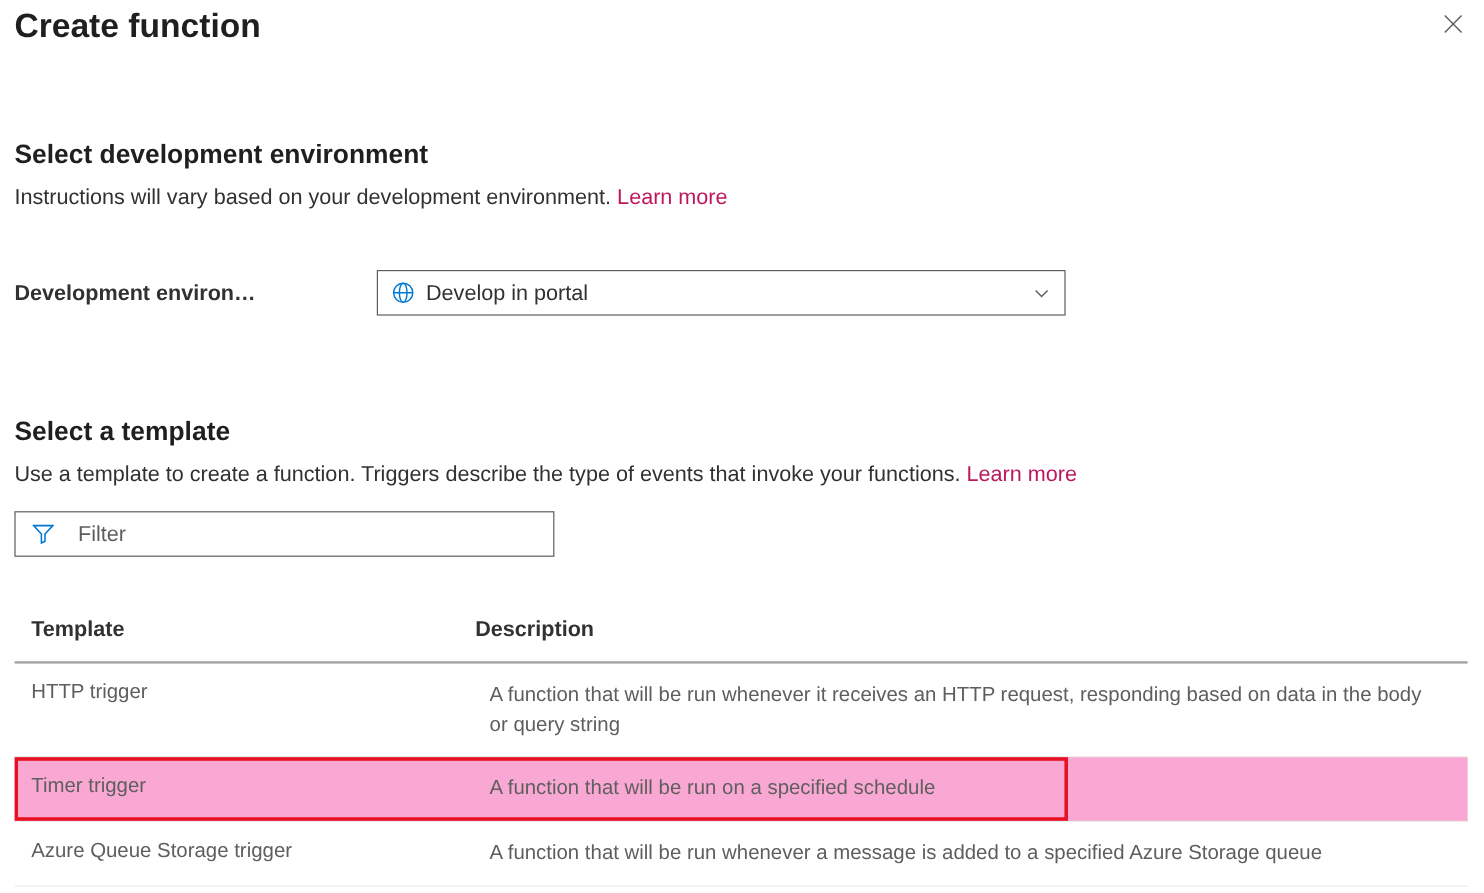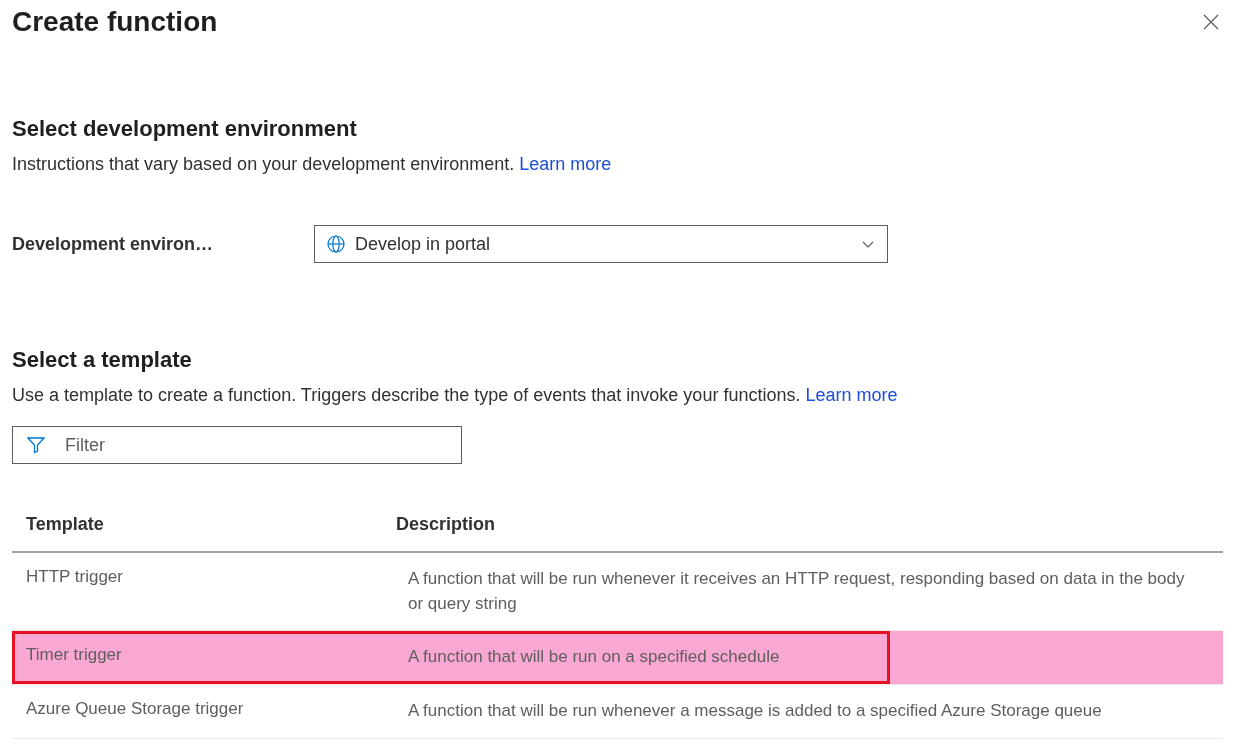--- a/index.html
+++ b/index.html
@@ -13,21 +13,21 @@
     position: relative;
   }
   .panel {
     padding: 6px 12px 0 12px;
     height: 100%;
     display: flex;
     flex-direction: column;
   }
   .header-row {
     display: flex;
-    align-items: center;
+    align-items: flex-start;
     justify-content: space-between;
     margin-bottom: 78px;
   }
   .title {
     font-size: 28px;
     font-weight: 600;
     color: #201f1e;
   }
   .close-btn {
     width: 28px;
@@ -44,21 +44,21 @@
     font-weight: 600;
     color: #201f1e;
     margin-bottom: 12px;
   }
   .section-desc {
     font-size: 18px;
     color: #323130;
     margin-bottom: 50px;
   }
   .link {
-    color: #1d4ed8;
+    color: #be185d;
     cursor: pointer;
   }
   .env-row {
     display: flex;
     align-items: center;
     margin-bottom: 84px;
   }
   .env-label {
     font-size: 18px;
     font-weight: 600;
@@ -174,21 +174,21 @@
     <div class="close-btn">
       <svg width="16" height="16" viewBox="0 0 16 16" fill="none">
         <line x1="1" y1="1" x2="15" y2="15" stroke-width="1.2"></line>
         <line x1="15" y1="1" x2="1" y2="15" stroke-width="1.2"></line>
       </svg>
     </div>
   </div>
 
   <h2 class="section-heading">Select development environment</h2>
   <p class="section-desc">
-    <span>Instructions that vary based on your development environment.</span>
+    <span>Instructions will vary based on your development environment.</span>
     <span class="link">Learn more</span>
   </p>
 
   <div class="env-row">
     <div class="env-label">Development environ…</div>
     <div class="dropdown">
       <div class="dropdown-left">
         <svg class="globe-icon" width="18" height="18" viewBox="0 0 18 18" fill="none" stroke="currentColor" stroke-width="1.2">
           <circle cx="9" cy="9" r="8"></circle>
           <ellipse cx="9" cy="9" rx="3.2" ry="8"></ellipse>

